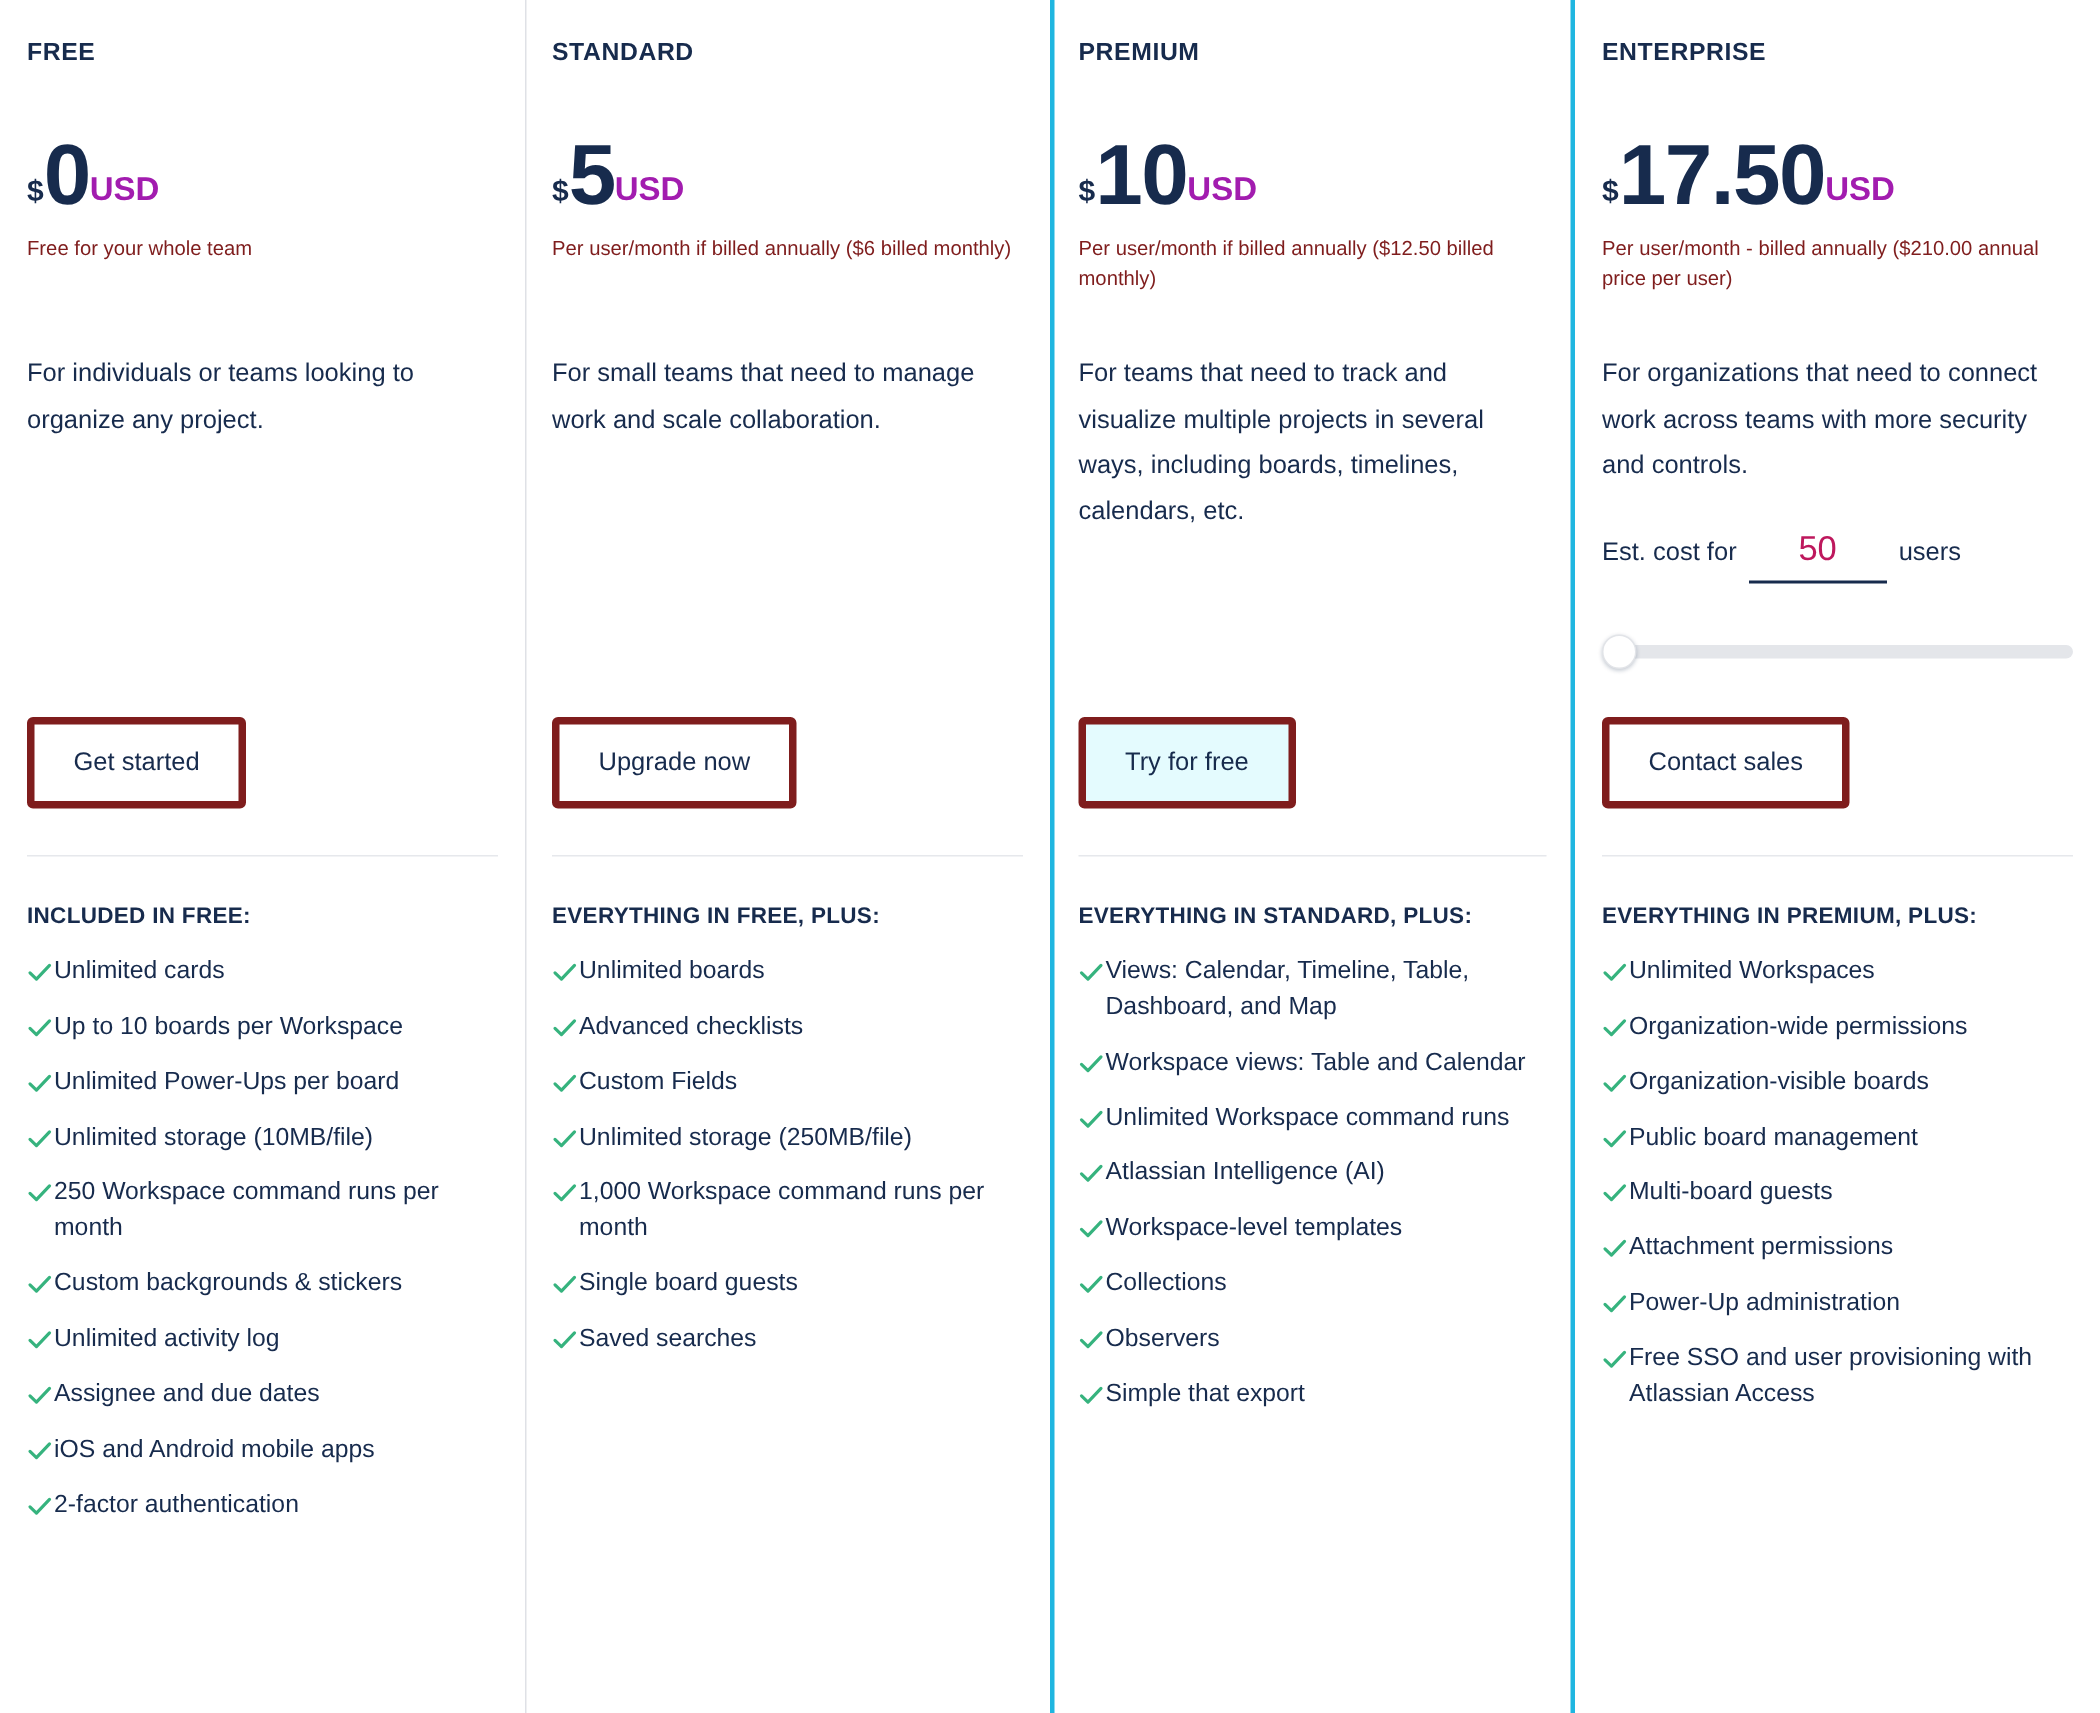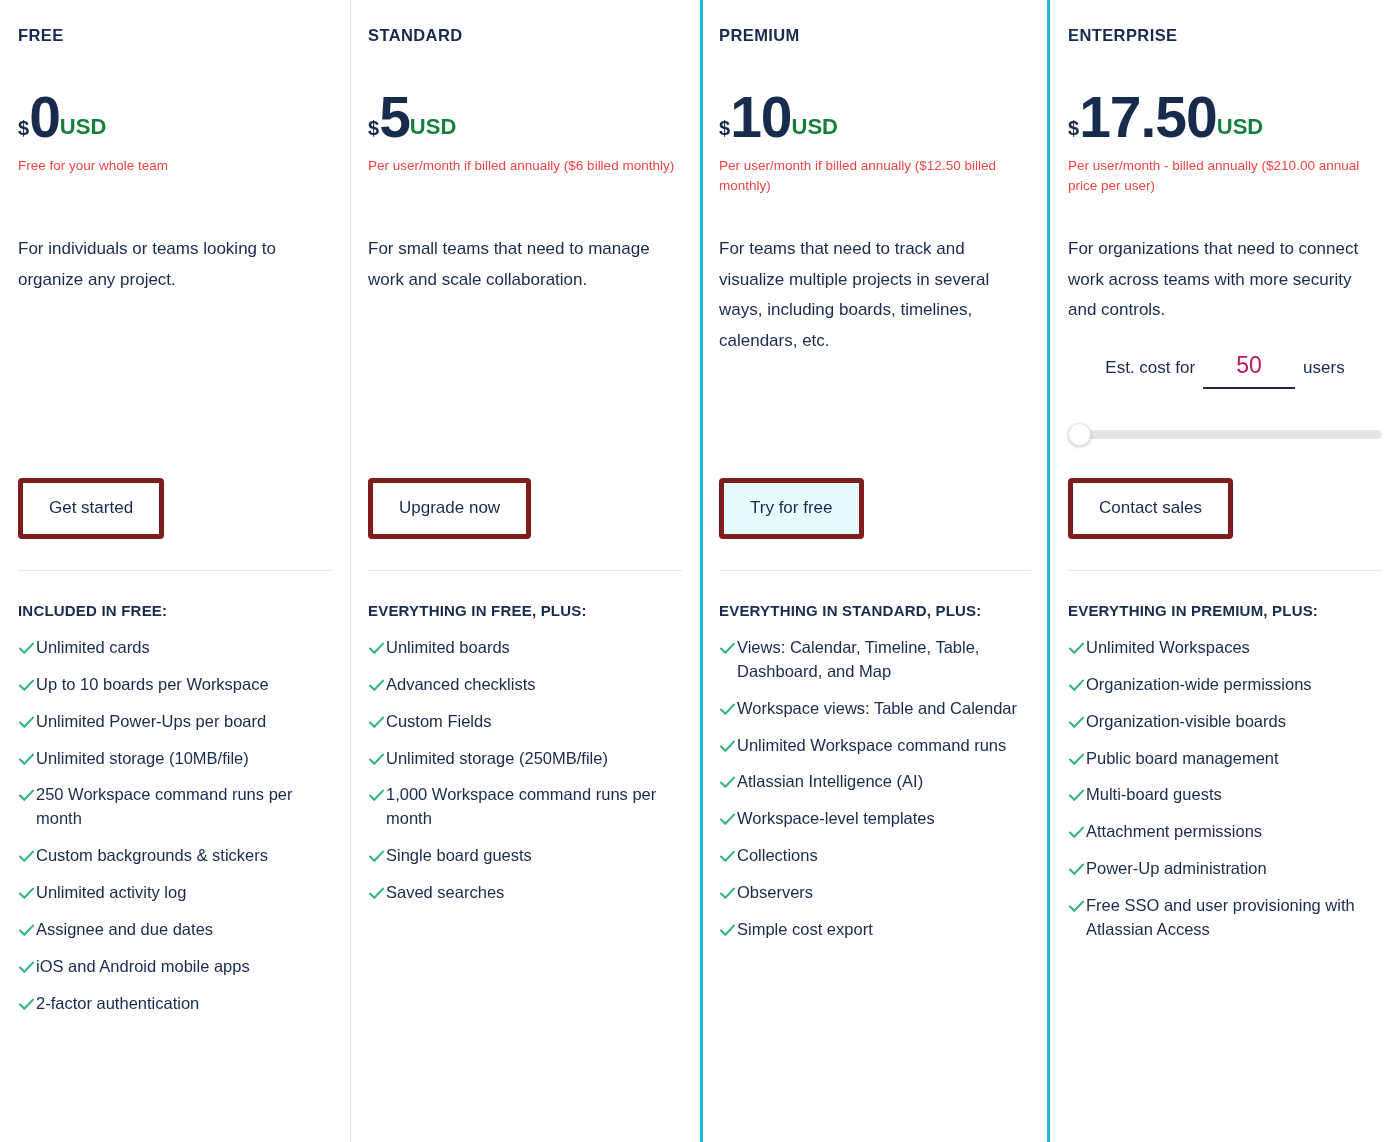--- a/index.html
+++ b/index.html
@@ -62,46 +62,45 @@
   .price-amount {
     font-size: 57px;
     font-weight: bold;
     color: #172b4d;
     line-height: 1;
     letter-spacing: -1px;
   }
   .price-unit {
     font-size: 22px;
     font-weight: bold;
-    color: #15803d;
+    color: #a21caf;
     line-height: 1;
     position: relative;
     top: -3px;
   }
   .price-note {
     font-size: 13.5px;
     line-height: 1.45;
-    color: #ef4444;
+    color: #7f1d1d;
     margin-bottom: 0;
     min-height: 40px;
   }
   .plan-desc {
     font-size: 17px;
     line-height: 1.8;
     color: #172b4d;
     margin-top: 38px;
   }
   .est-cost-row {
     display: flex;
     align-items: baseline;
     gap: 0;
     margin-top: 26px;
     font-size: 17px;
     color: #172b4d;
-    justify-content: center;
   }
   .est-cost-label { white-space: nowrap; }
   .est-users-field {
     border-bottom: 2px solid #172b4d;
     width: 92px;
     text-align: center;
     font-size: 23px;
     font-weight: normal;
     color: #be185d;
     padding-bottom: 8px;
@@ -444,21 +443,21 @@
               </svg>
             </span>
             <span>Observers</span>
           </li>
           <li class="feature-item">
             <span class="check-icon">
               <svg width="17" height="17" viewBox="0 0 17 17" aria-hidden="true">
                 <path d="M2 8.6 L6.3 12.8 L15 3.6" fill="none" stroke="#36b37e" stroke-width="2.1" stroke-linecap="round" stroke-linejoin="round"></path>
               </svg>
             </span>
-            <span>Simple cost export</span>
+            <span>Simple that export</span>
           </li>
         </ul>
     </div>
   </div>
 
   <div class="plan-column">
     <div class="plan-name">ENTERPRISE</div>
     <div class="price-row">
       <span class="price-currency">$</span>
       <span class="price-amount">17.50</span>

